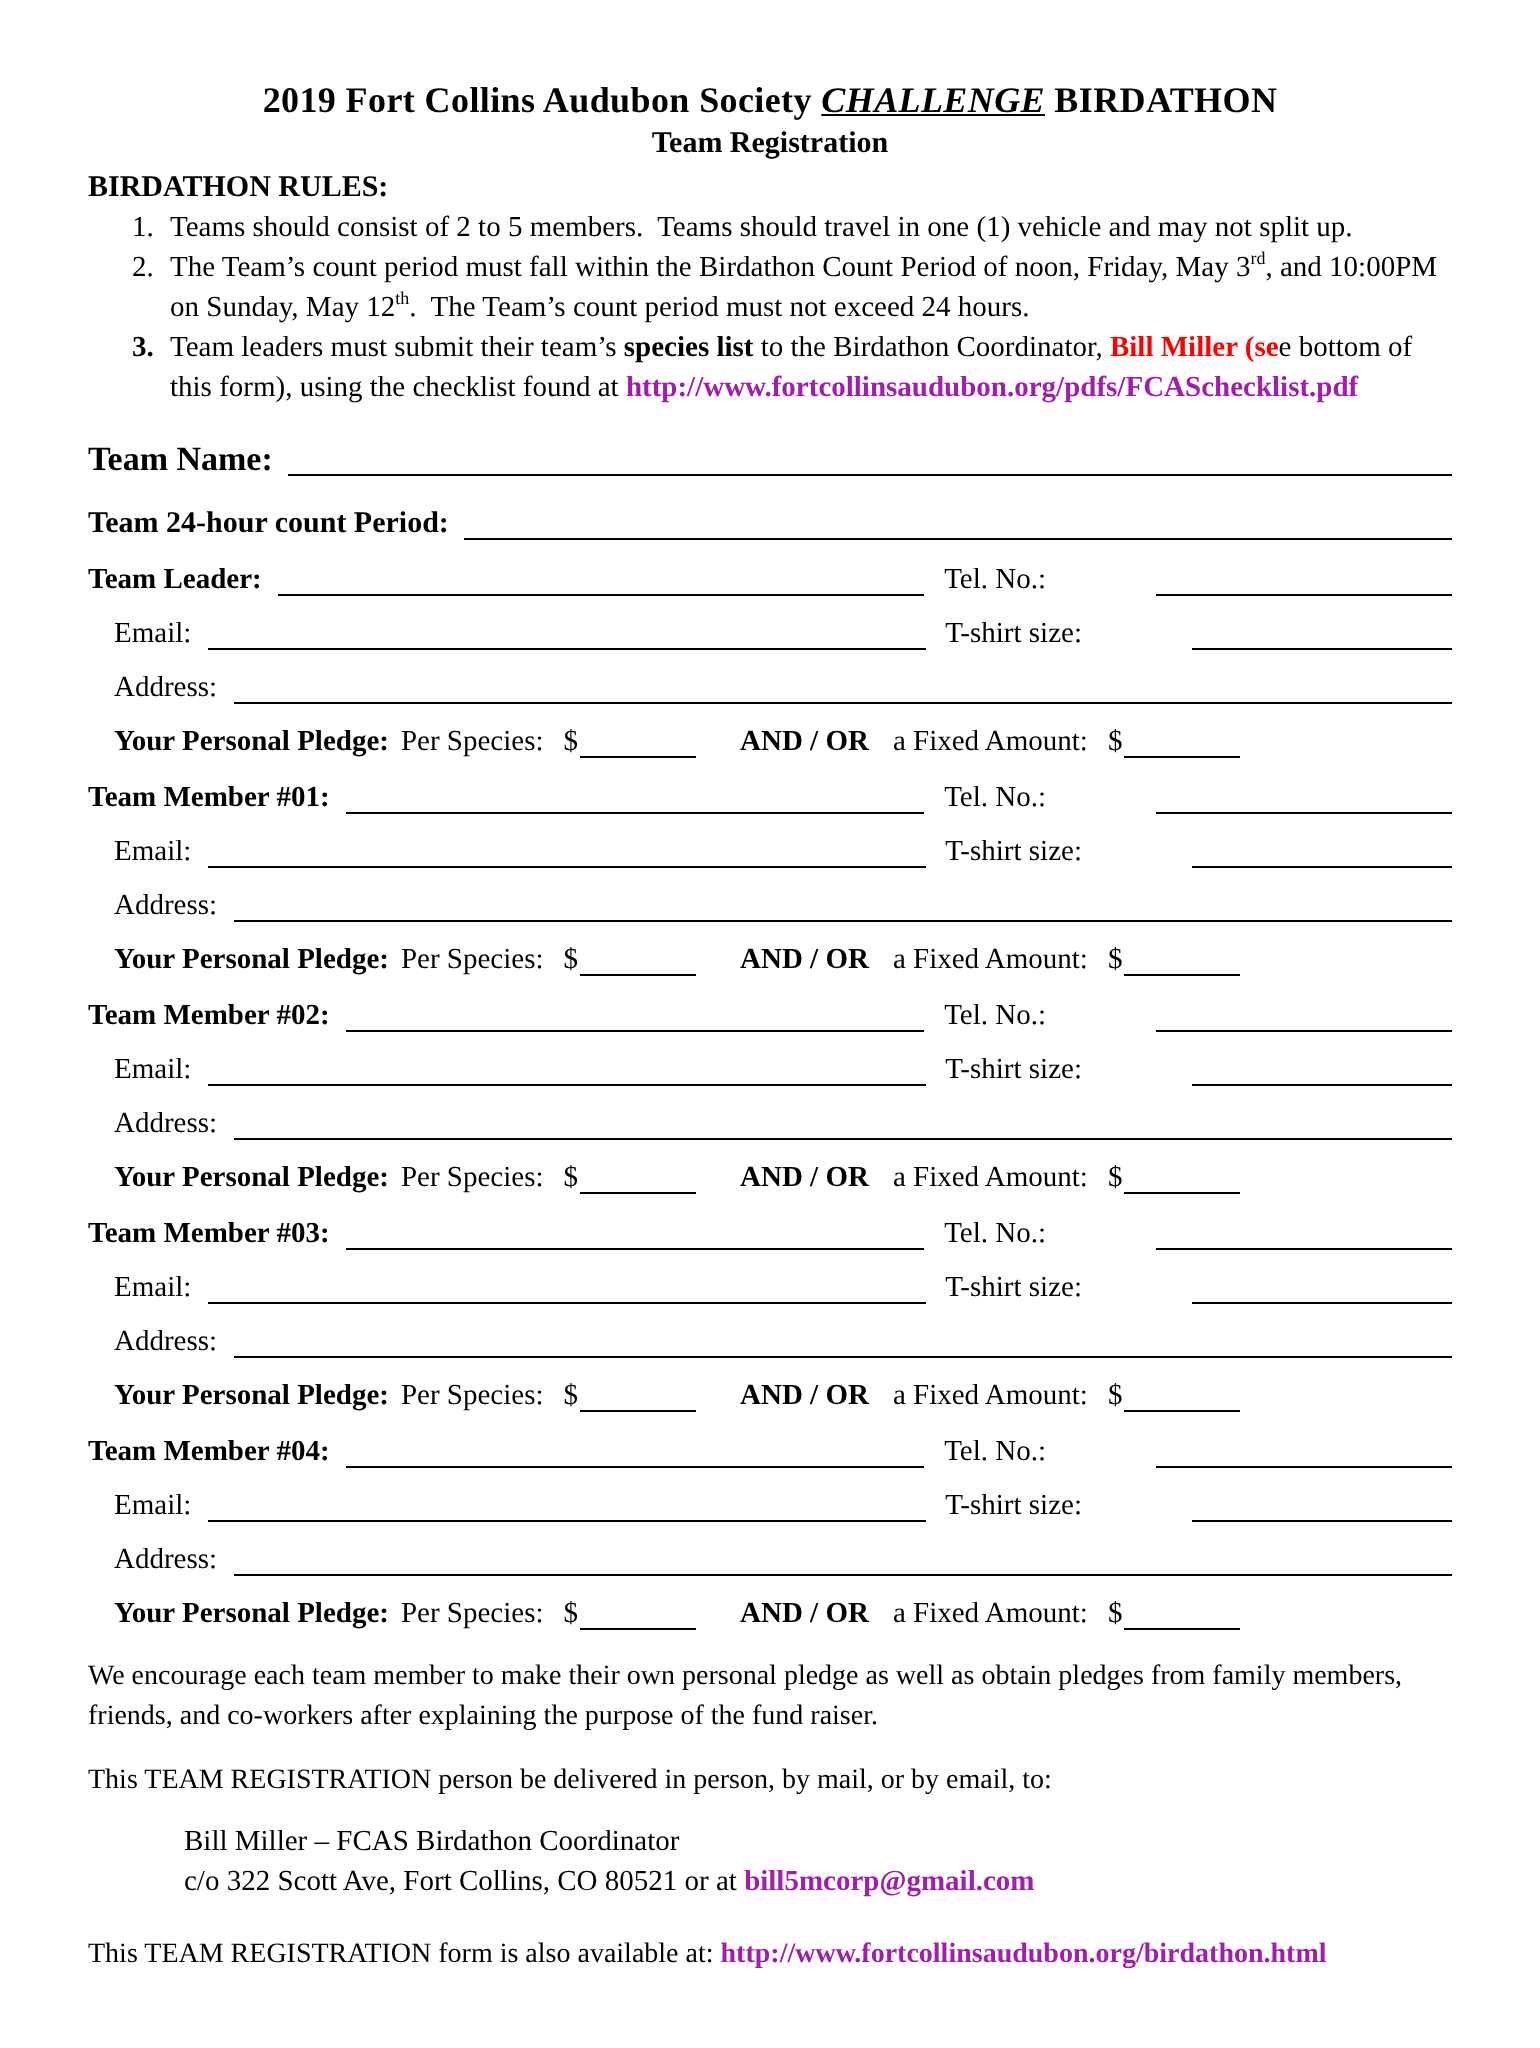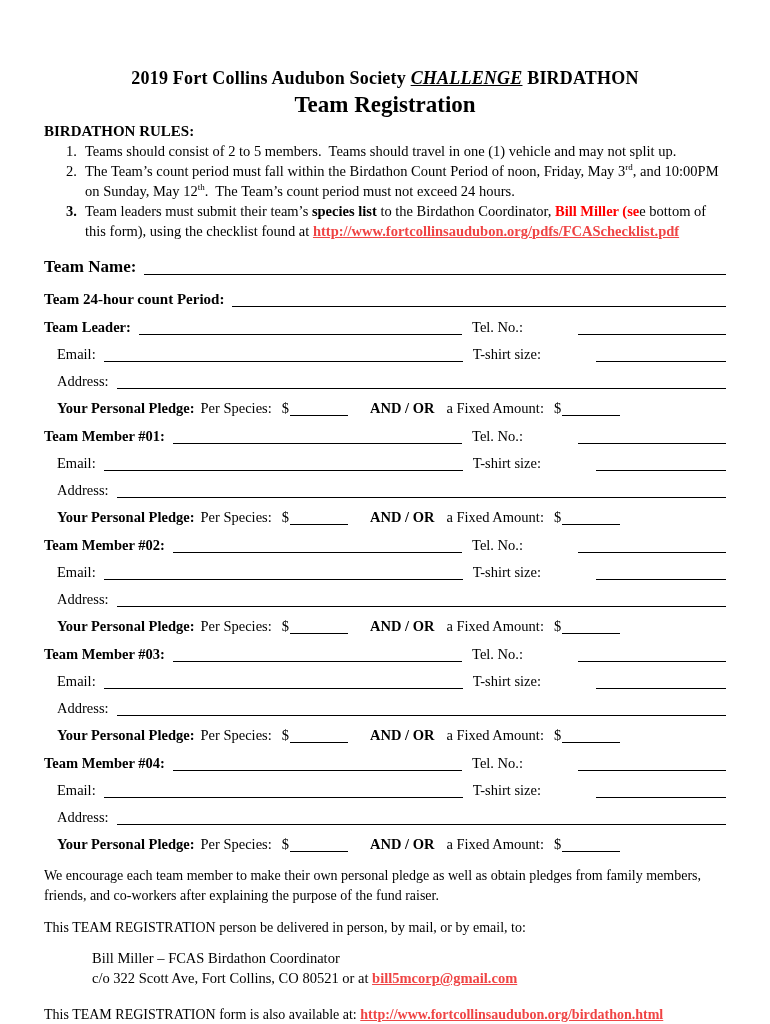--- a/index.html
+++ b/index.html
@@ -6,38 +6,38 @@
   html, body { background: #ffffff; }
   body {
     font-family: "Liberation Serif", "DejaVu Serif", serif;
     color: #000000;
   }
   .page {
     position: relative;
     width: 770px;
     height: 1024px;
     background: #ffffff;
-    padding: 68px 44px 0 44px;
+    padding: 40px 44px 0 44px;
     overflow: hidden;
   }
   
   .title-line1 {
     text-align: center;
     font-size: 18px;
     font-weight: bold;
     margin-bottom: 3px;
     letter-spacing: 0.2px;
   }
   .title-challenge {
     font-style: italic;
     text-decoration: underline;
   }
   .title-line2 {
     text-align: center;
-    font-size: 23px;
+    font-size: 15px;
     font-weight: bold;
     margin-bottom: 5px;
   }
   
   .rules-heading {
     font-size: 15px;
     font-weight: bold;
     margin-bottom: 1px;
   }
   .rule {
@@ -52,23 +52,22 @@
   .rule-num.bold { font-weight: bold; }
   .rule-text { flex: 1; white-space: pre-wrap; }
   .sup {
     vertical-align: super;
     font-size: 0.62em;
     line-height: 0;
   }
   .bold { font-weight: bold; }
   .red { color: #ff0000; font-weight: bold; }
   a.doclink, .doclink {
-    color: #ef4444;
+    color: #a21caf;
     font-weight: bold;
-    text-decoration: underline;
     cursor: pointer;
     word-break: break-all;
   }
   
   .row {
     display: flex;
     align-items: flex-end;
     font-size: 14.5px;
     line-height: 19px;
   }

